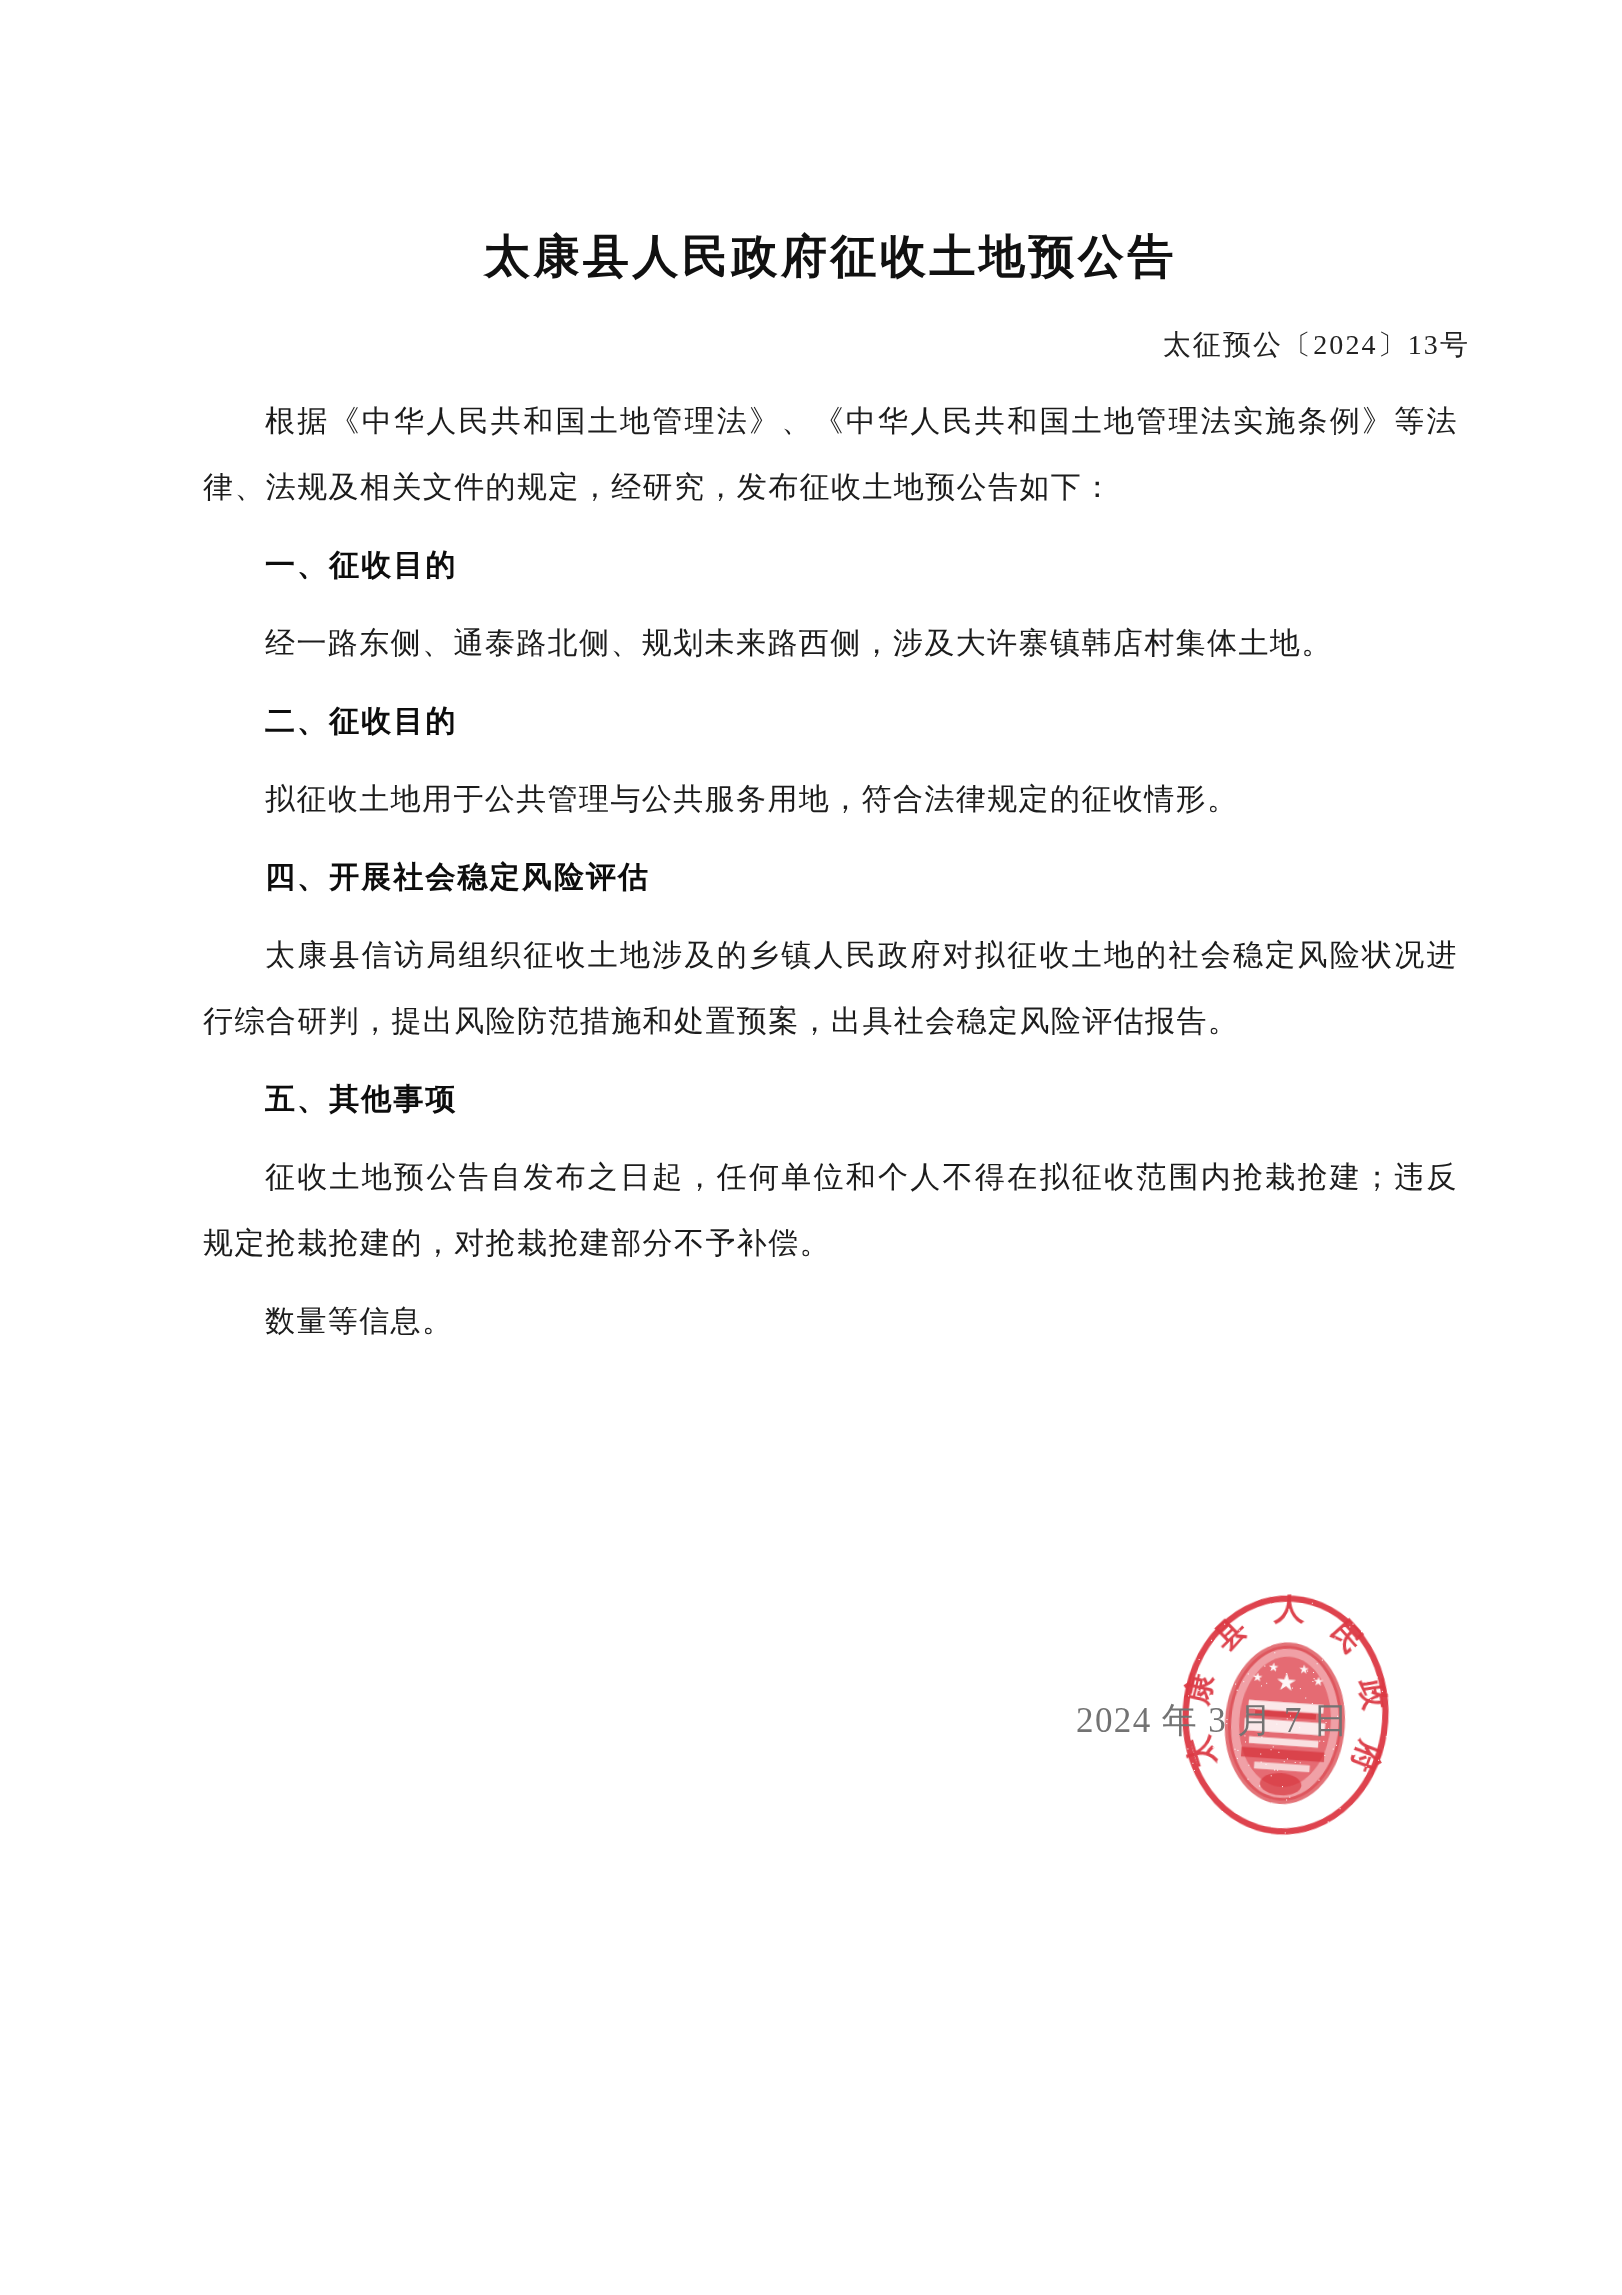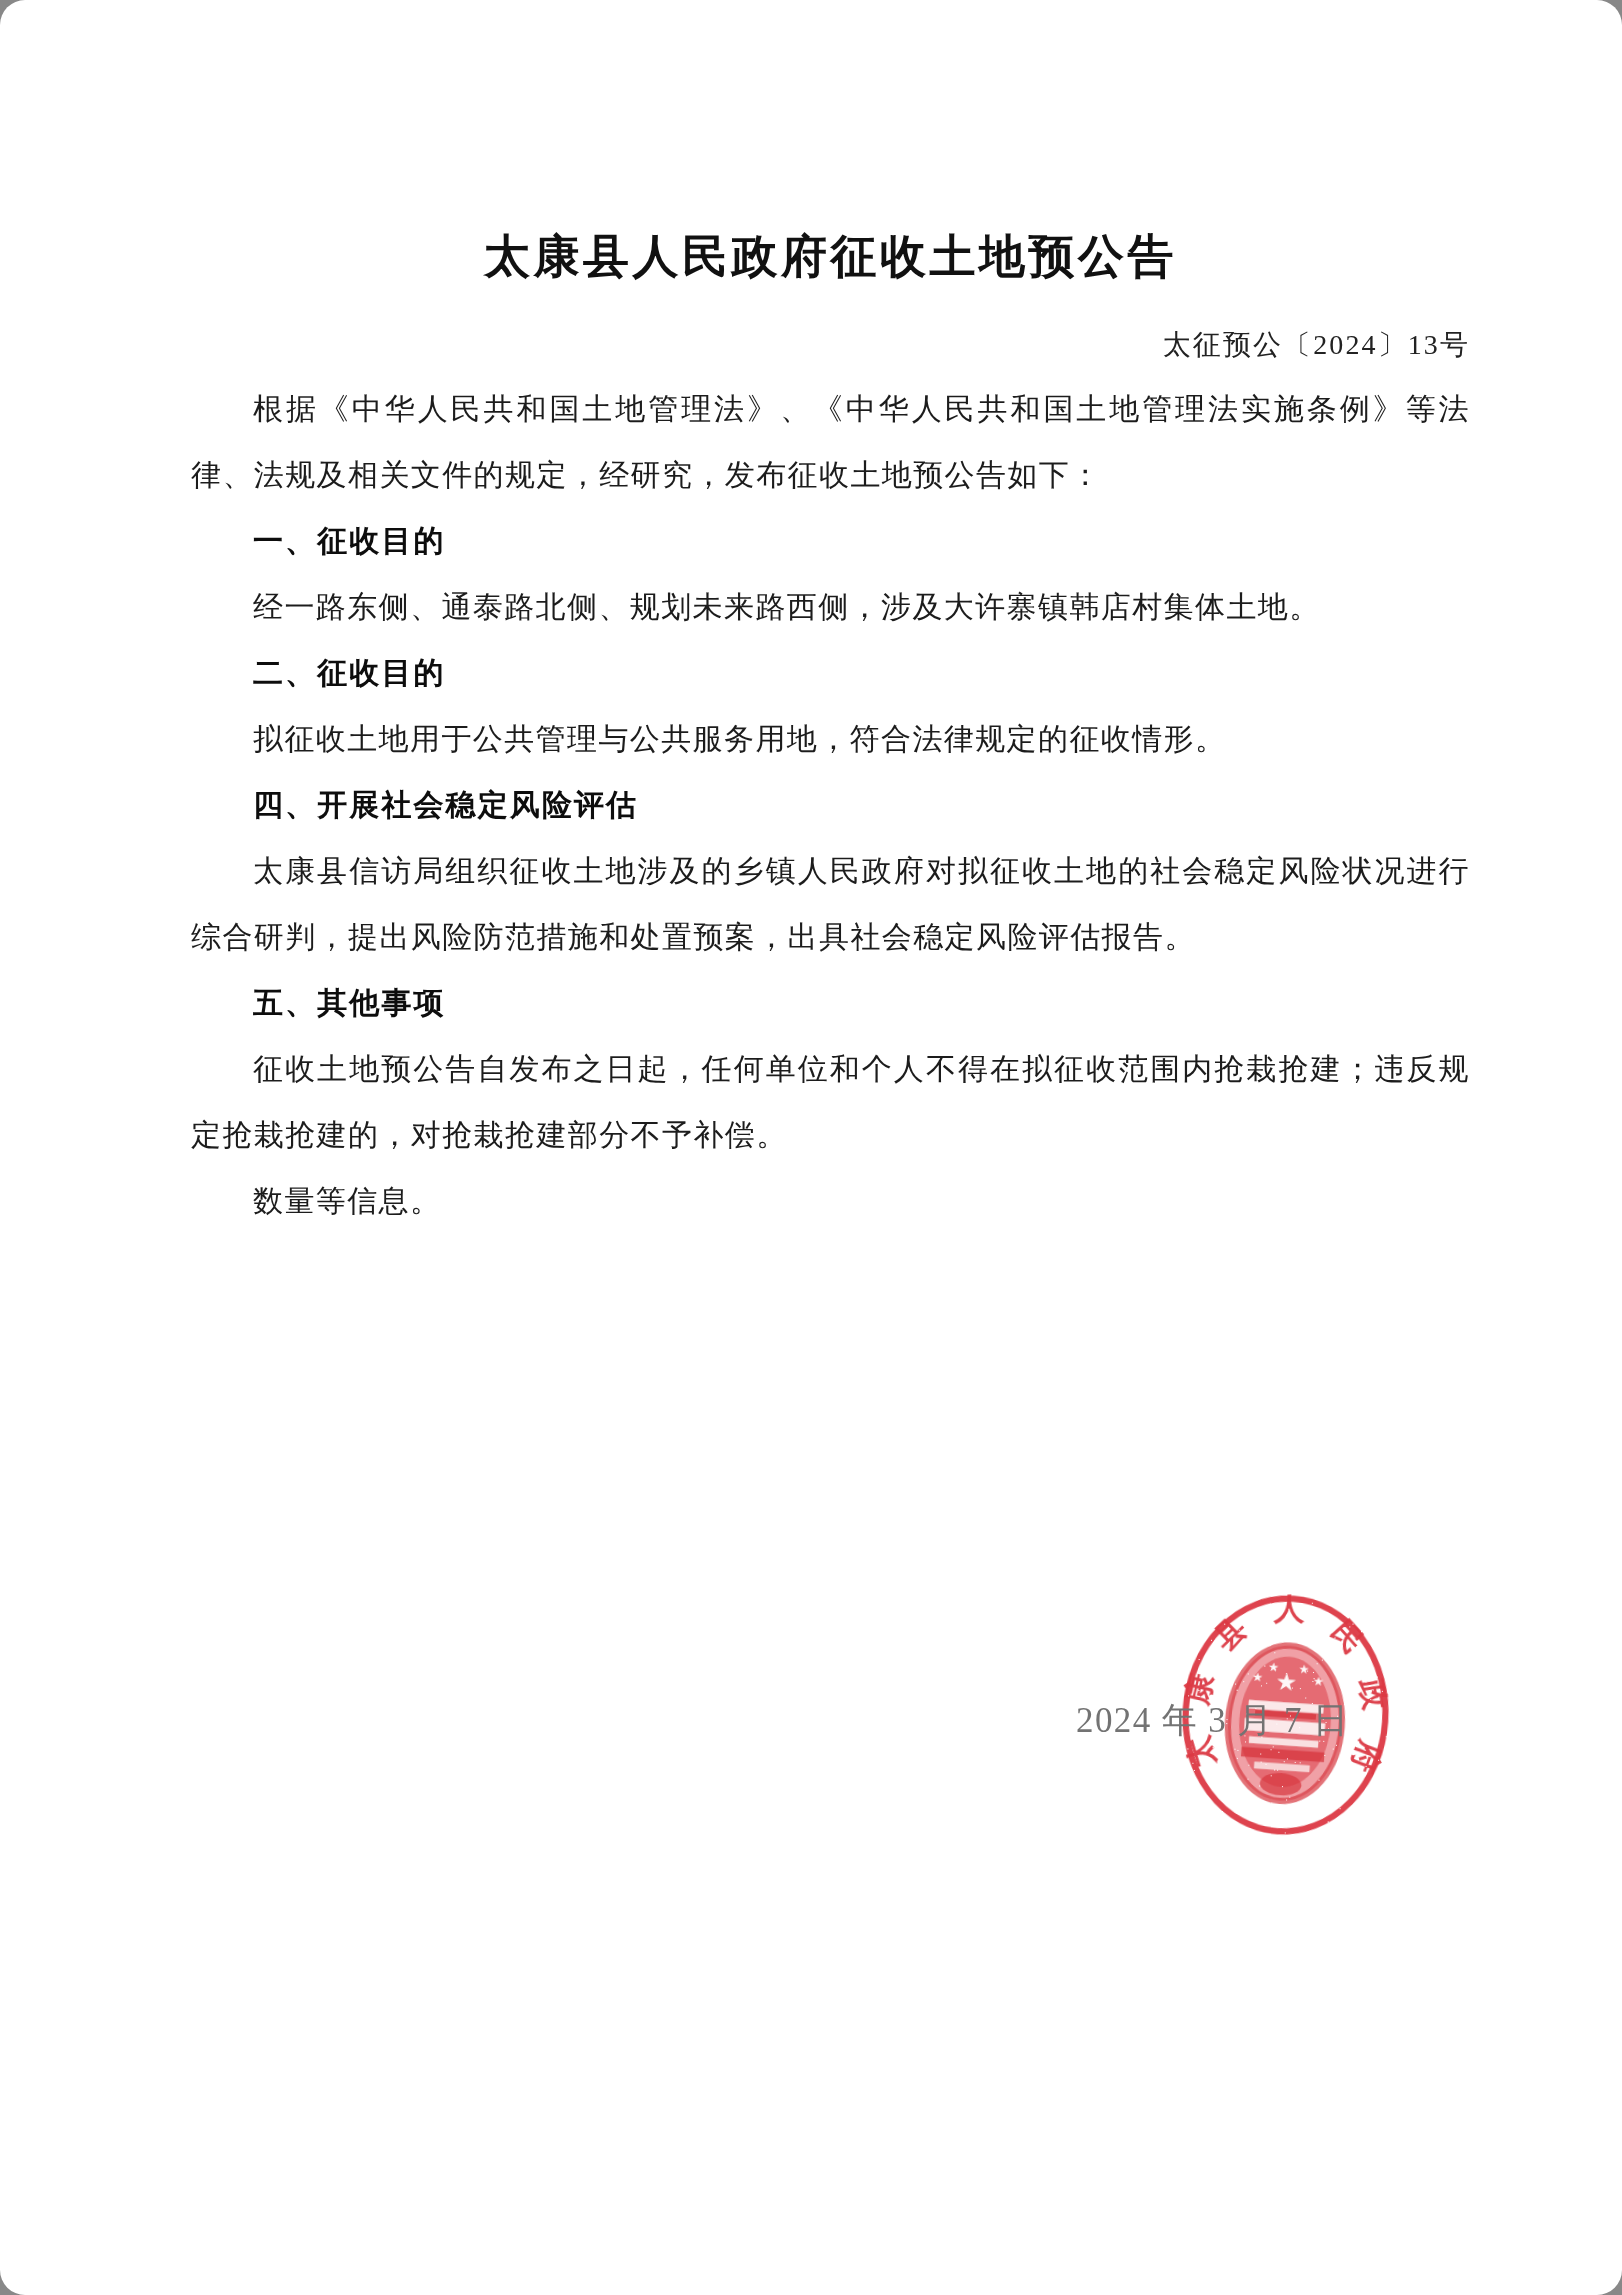--- a/index.html
+++ b/index.html
@@ -3,21 +3,20 @@
 <meta charset="utf-8">
 <style>
   html,body { margin:0; padding:0; background:#888; }
   .page {
     position:relative;
     width:1622px; height:2295px;
     background:#ffffff;
     overflow:hidden;
     font-family:"Liberation Serif", serif;
     color:#1a1a1a;
-    border-radius:25px;
   }
   .doc-title {
     position:absolute;
     left:191px; width:1279px; top:226px;
     text-align:center;
     font-size:46px; font-weight:bold;
     letter-spacing:3.5px;
     line-height:62px;
     color:#111;
   }
@@ -32,21 +31,21 @@
   }
   .doc-body {
     position:absolute;
     left:191px; top:376px; width:1279px;
     font-size:30px;
     line-height:66px;
     letter-spacing:1.4px;
     text-align:justify;
     color:#1c1c1c;
   }
-  .doc-body p { margin:0; text-indent:62px; }
+  .doc-body p { margin:12px; text-indent:62px; }
   .doc-body p.heading {
     font-family:"Liberation Sans", sans-serif;
     font-weight:bold;
     letter-spacing:2.1px;
     color:#0d0d0d;
   }
   .doc-date {
     position:absolute;
     left:1076px; top:1697px;
     font-size:35px;

